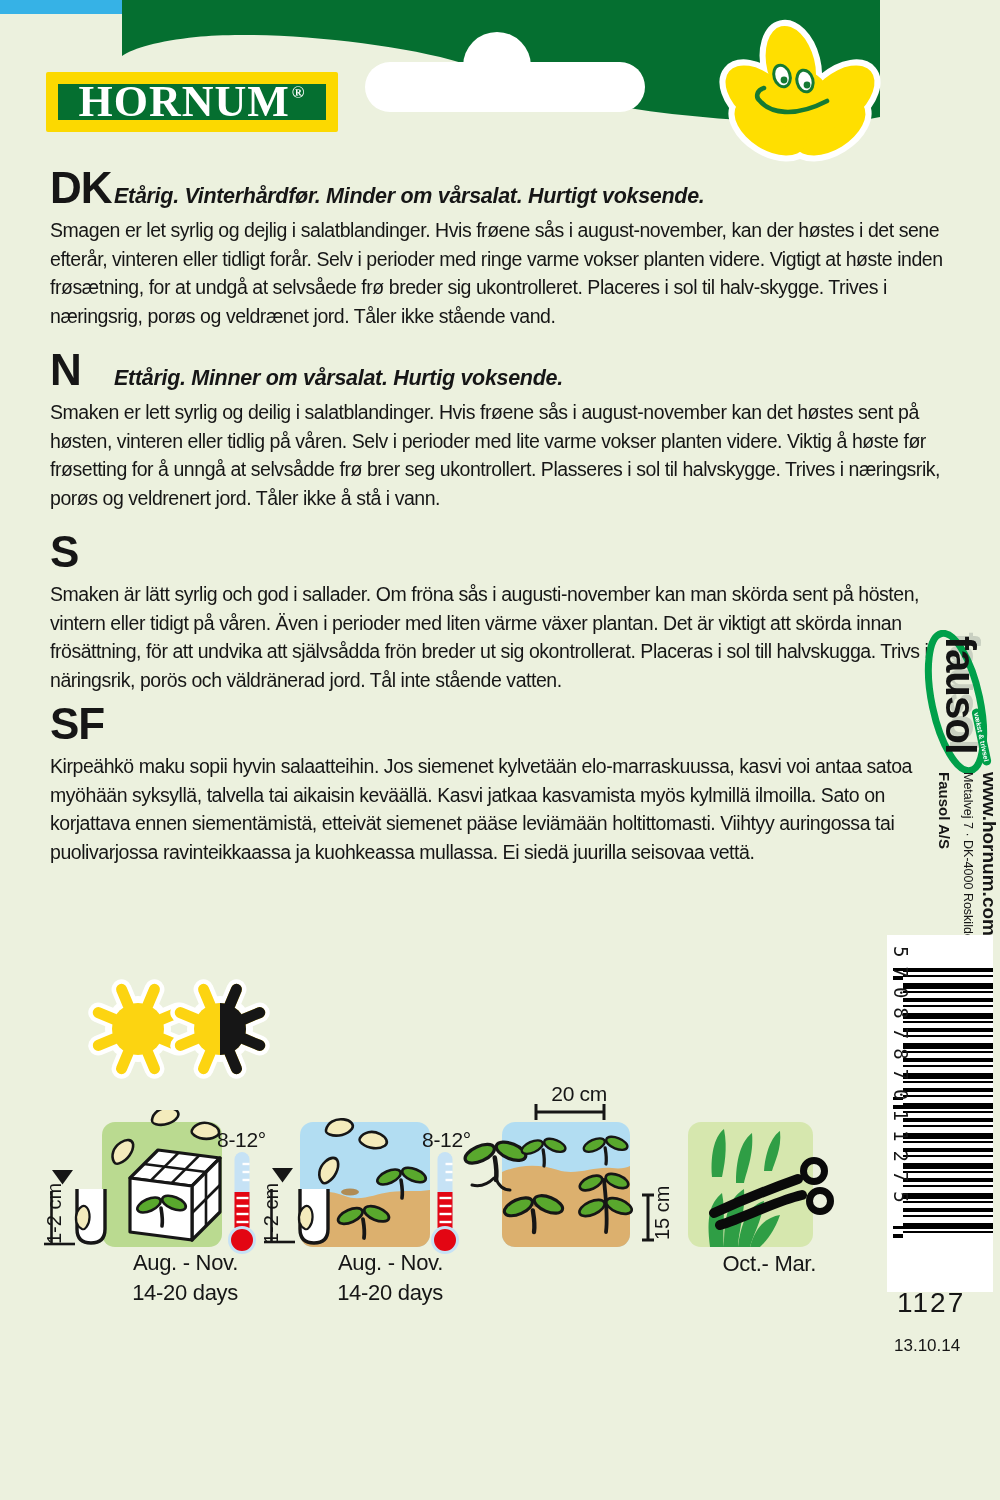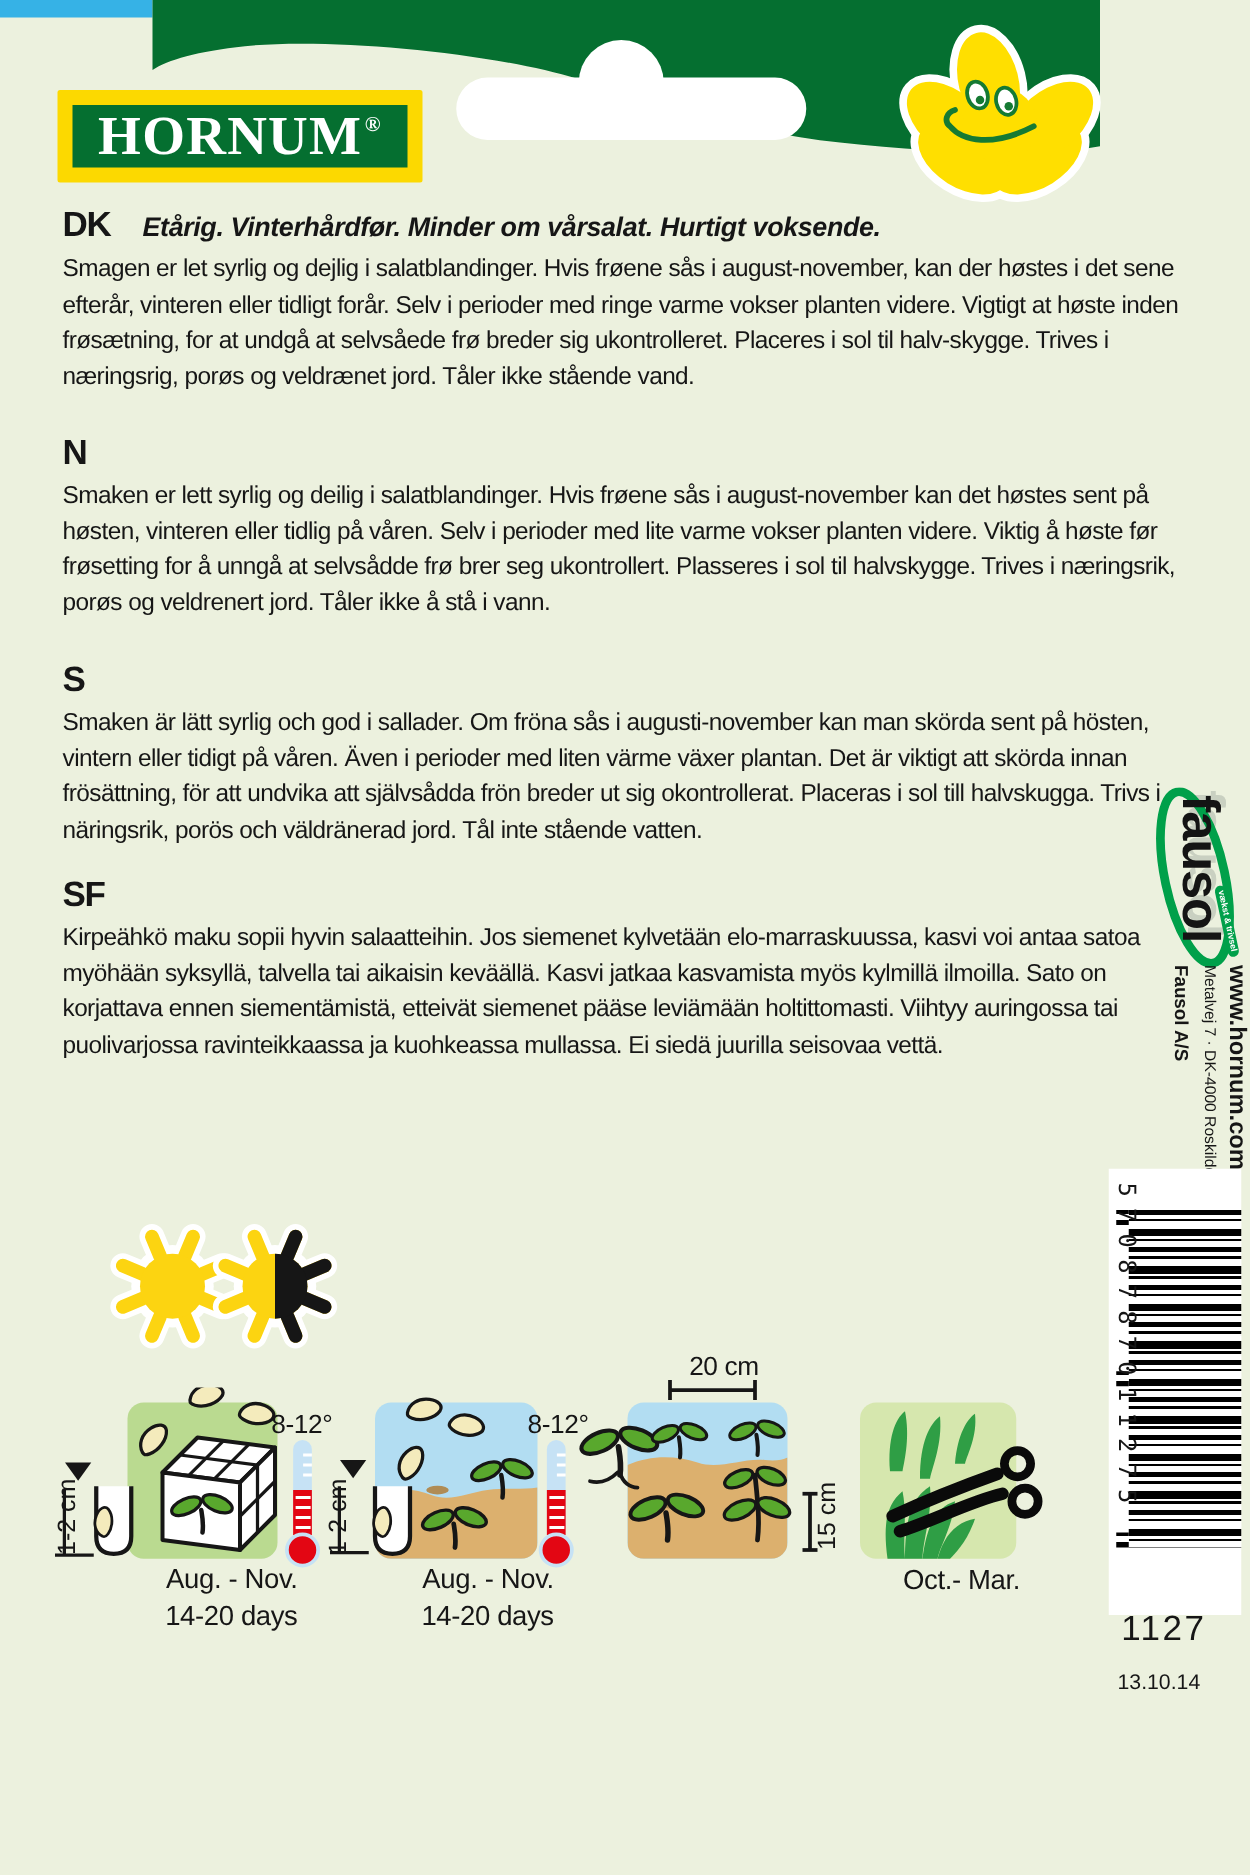--- a/index.html
+++ b/index.html
@@ -1,28 +1,28 @@
 <!DOCTYPE html>
 <html><head>
 <meta charset="utf-8">
 <style>
   html,body{margin:0;padding:0;}
   #page{position:relative;width:1000px;height:1500px;background:#ecf1de;overflow:hidden;
         font-family:"Liberation Sans",sans-serif;color:#161616;}
   .abs{position:absolute;}
   
   #blue-strip{left:0;top:0;width:122px;height:14px;background:#36b2e6;}
-  #hornum-box{left:46px;top:72px;width:292px;height:74px;background:#fcd900;padding:12px;box-sizing:border-box;border-radius:2px;}
+  #hornum-box{left:46px;top:72px;width:292px;height:60px;background:#fcd900;padding:12px;box-sizing:border-box;border-radius:2px;}
   #hornum-inner{width:100%;height:100%;background:#056f30;display:flex;align-items:center;justify-content:center;}
   #hornum-text{font-family:"Liberation Serif",serif;font-weight:bold;font-size:44px;color:#fff;letter-spacing:1px;line-height:1;}
   #hornum-text sup{font-size:17px;vertical-align:18px;margin-left:2px;}
   
   .lang-section{position:absolute;left:50px;width:912px;}
   .sec-head{display:flex;align-items:baseline;}
-  .lang-code{font-size:28px;font-weight:bold;letter-spacing:-1px;min-width:64px;line-height:1;}
+  .lang-code{font-size:44px;font-weight:bold;letter-spacing:-1px;min-width:64px;line-height:1;}
   .headline{font-size:21.5px;font-weight:bold;font-style:italic;letter-spacing:-0.3px;}
   .sec-body{margin:6px 0 0 0;font-size:19.5px;line-height:28.5px;letter-spacing:-0.45px;}
   
   .plabel{position:absolute;font-size:21px;letter-spacing:-0.3px;}
   .plabel.center{text-align:right;}
   .period{font-size:22px;}
   .vlabel-ccw{position:absolute;white-space:nowrap;font-size:20px;line-height:20px;
               transform:rotate(-90deg);transform-origin:0 100%;}
   .vlabel-cw{position:absolute;white-space:nowrap;transform:rotate(90deg);transform-origin:0 0;line-height:1.15;}
   
@@ -130,20 +130,21 @@
     <div class="sec-head">
       <span class="lang-code">DK</span>
       <span class="headline">Etårig. Vinterhårdfør. Minder om vårsalat. Hurtigt voksende.</span>
     </div>
     <p class="sec-body">Smagen er let syrlig og dejlig i salatblandinger. Hvis frøene sås i august-november, kan der høstes i det sene efterår, vinteren eller tidligt forår. Selv i perioder med ringe varme vokser planten videre. Vigtigt at høste inden frøsætning, for at undgå at selvsåede frø breder sig ukontrolleret. Placeres i sol til halv-skygge. Trives i næringsrig, porøs og veldrænet jord. Tåler ikke stående vand.</p>
   </section>
 
   <section class="lang-section" style="top:348px">
     <div class="sec-head">
       <span class="lang-code">N</span>
+      <span class="headline">Ettårig. Minner om vårsalat. Hurtig voksende.</span>
     </div>
     <p class="sec-body">Smaken er lett syrlig og deilig i salatblandinger. Hvis frøene sås i august-november kan det høstes sent på høsten, vinteren eller tidlig på våren. Selv i perioder med lite varme vokser planten videre. Viktig å høste før frøsetting for å unngå at selvsådde frø brer seg ukontrollert. Plasseres i sol til halvskygge. Trives i næringsrik, porøs og veldrenert jord. Tåler ikke å stå i vann.</p>
   </section>
 
   <section class="lang-section" style="top:530px">
     <div class="sec-head">
       <span class="lang-code">S</span>
     </div>
     <p class="sec-body">Smaken är lätt syrlig och god i sallader. Om fröna sås i augusti-november kan man skörda sent på hösten, vintern eller tidigt på våren. Även i perioder med liten värme växer plantan. Det är viktigt att skörda innan frösättning, för att undvika att självsådda frön breder ut sig okontrollerat. Placeras i sol till halvskugga. Trivs i näringsrik, porös och väldränerad jord. Tål inte stående vatten.</p>
   </section>

